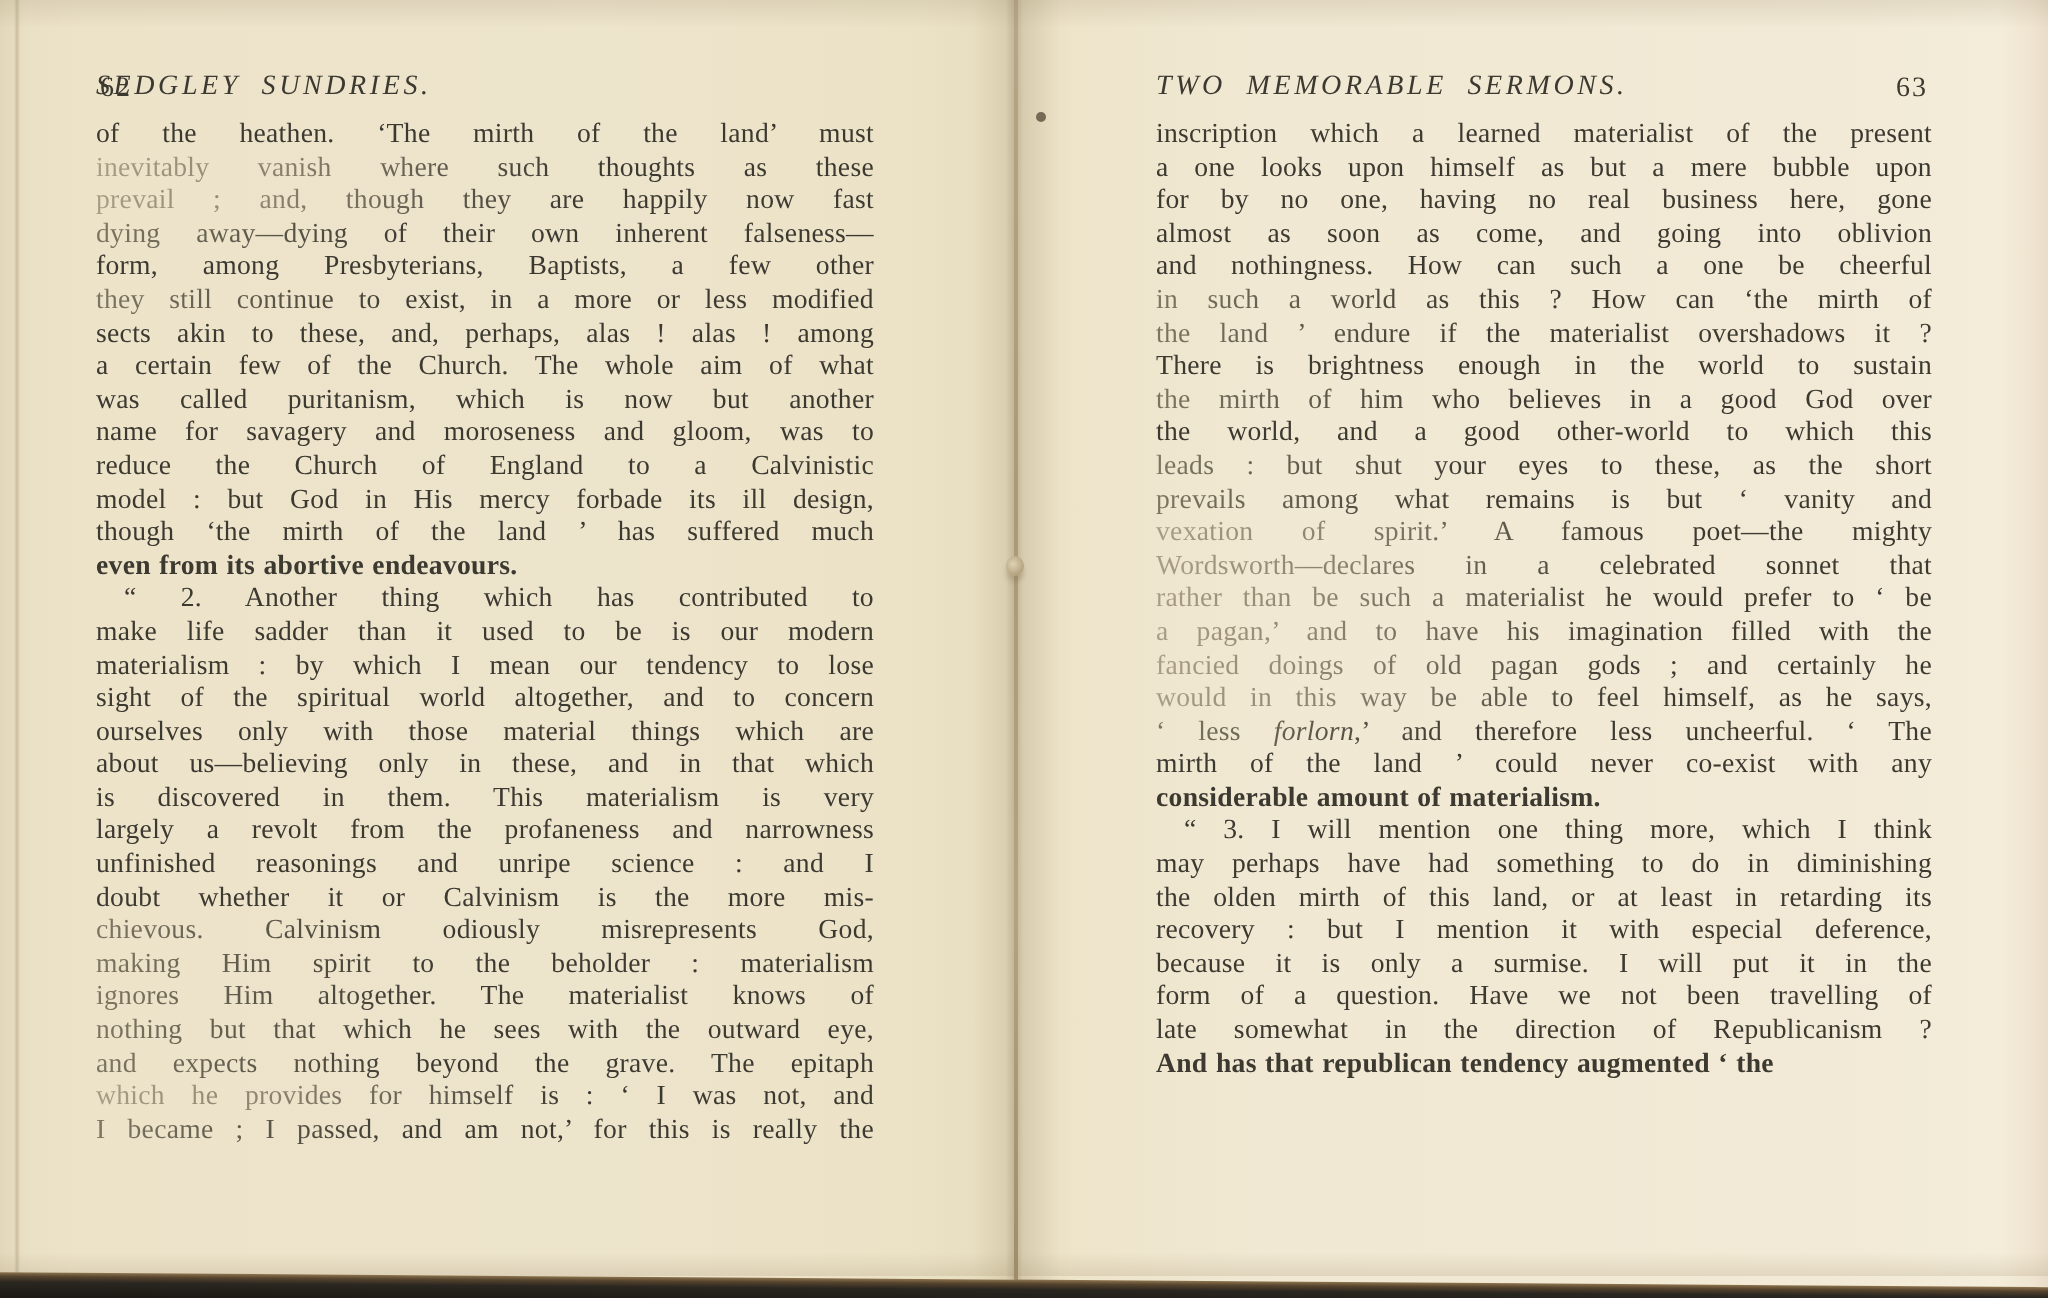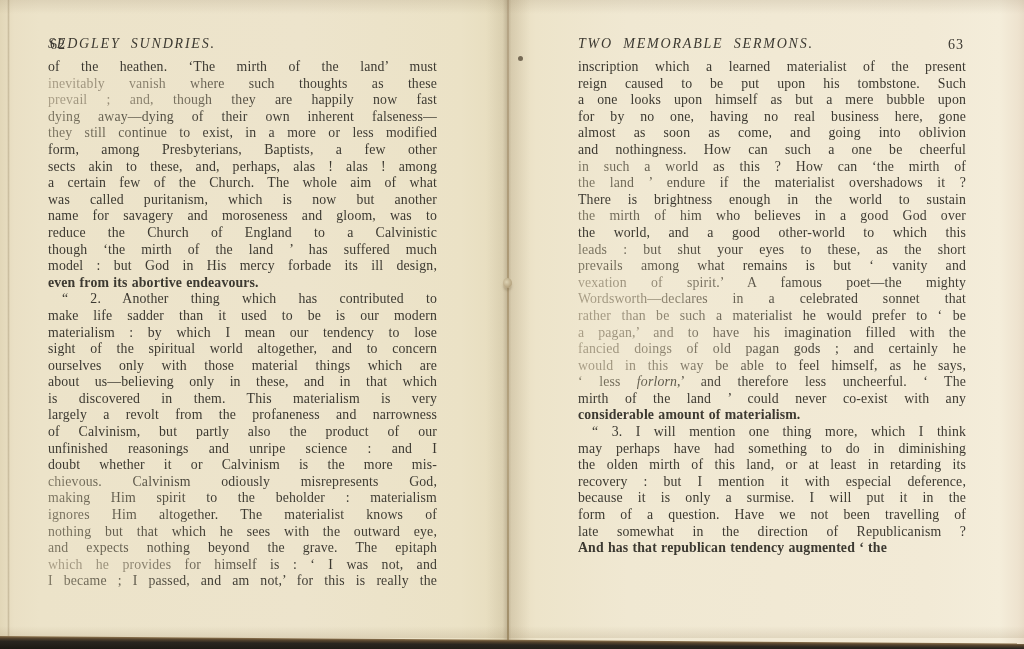--- a/index.html
+++ b/index.html
@@ -115,59 +115,57 @@
     <div class="page-crease"></div>
     <div class="header">
       <span class="pagenum">62</span>
       <span class="running-title">SEDGLEY SUNDRIES.</span>
     </div>
     <div class="body-text">
         <div class="line">of the heathen.  ‘The mirth of the land’ must</div>
         <div class="line fade1">inevitably vanish where such thoughts as these</div>
         <div class="line fade1">prevail ; and, though they are happily now fast</div>
         <div class="line fade2">dying away—dying of their own inherent falseness—</div>
+        <div class="line">form, among Presbyterians, Baptists, a few other</div>
         <div class="line fade2">they still continue to exist, in a more or less modified</div>
-        <div class="line">form, among Presbyterians, Baptists, a few other</div>
         <div class="line">sects akin to these, and, perhaps, alas ! alas ! among</div>
         <div class="line">a certain few of the Church.  The whole aim of what</div>
         <div class="line">was called puritanism, which is now but another</div>
         <div class="line">name for savagery and moroseness and gloom, was to</div>
         <div class="line">reduce the Church of England to a Calvinistic</div>
+        <div class="line">model : but God in His mercy forbade its ill design,</div>
         <div class="line">though ‘the mirth of the land ’ has suffered much</div>
-        <div class="line">model : but God in His mercy forbade its ill design,</div>
         <div class="line para-end">even from its abortive endeavours.</div>
         <div class="line para-start">“ 2.  Another thing which has contributed to</div>
         <div class="line">make life sadder than it used to be is our modern</div>
         <div class="line">materialism : by which I mean our tendency to lose</div>
         <div class="line">sight of the spiritual world altogether, and to concern</div>
         <div class="line">ourselves only with those material things which are</div>
         <div class="line">about us—believing only in these, and in that which</div>
         <div class="line">is discovered in them.  This materialism is very</div>
         <div class="line">largely a revolt from the profaneness and narrowness</div>
-        <div class="line">of Calvinism, but partly also the product of our</div>
         <div class="line">unfinished reasonings and unripe science :  and I</div>
         <div class="line">doubt whether it or Calvinism is the more mis-</div>
         <div class="line fade2">chievous.   Calvinism odiously misrepresents God,</div>
         <div class="line fade2">making Him spirit to the beholder :  materialism</div>
         <div class="line fade2">ignores Him altogether.  The materialist knows of</div>
         <div class="line fade2">nothing but that which he sees with the outward eye,</div>
         <div class="line fade2">and expects nothing beyond the grave.   The epitaph</div>
         <div class="line fade1">which he provides for himself is :   ‘ I was not, and</div>
         <div class="line fade2">I became ; I passed, and am not,’ for this is really the</div>
       </div>
   </div>
 
   <div class="page right">
     <div class="header">
       <span class="running-title">TWO MEMORABLE SERMONS.</span>
       <span class="pagenum">63</span>
     </div>
     <div class="body-text">
         <div class="line">inscription which a learned materialist of the present</div>
-        <div class="line">reign caused to be put upon his tombstone.   Such</div>
         <div class="line">a one looks upon himself as but a mere bubble upon</div>
         <div class="line">for by no one, having no real business here, gone</div>
         <div class="line">almost as soon as come, and going into oblivion</div>
         <div class="line">and nothingness.   How can such a one be cheerful</div>
         <div class="line fade2">in such a world as this ?   How can ‘the mirth of</div>
         <div class="line fade2">the land ’ endure if the materialist overshadows it ?</div>
         <div class="line">There is brightness enough in the world to sustain</div>
         <div class="line fade2">the mirth of him who believes in a good God over</div>
         <div class="line">the world, and a good other-world to which this</div>
         <div class="line fade2">leads :  but shut your eyes to these, as the short</div>

